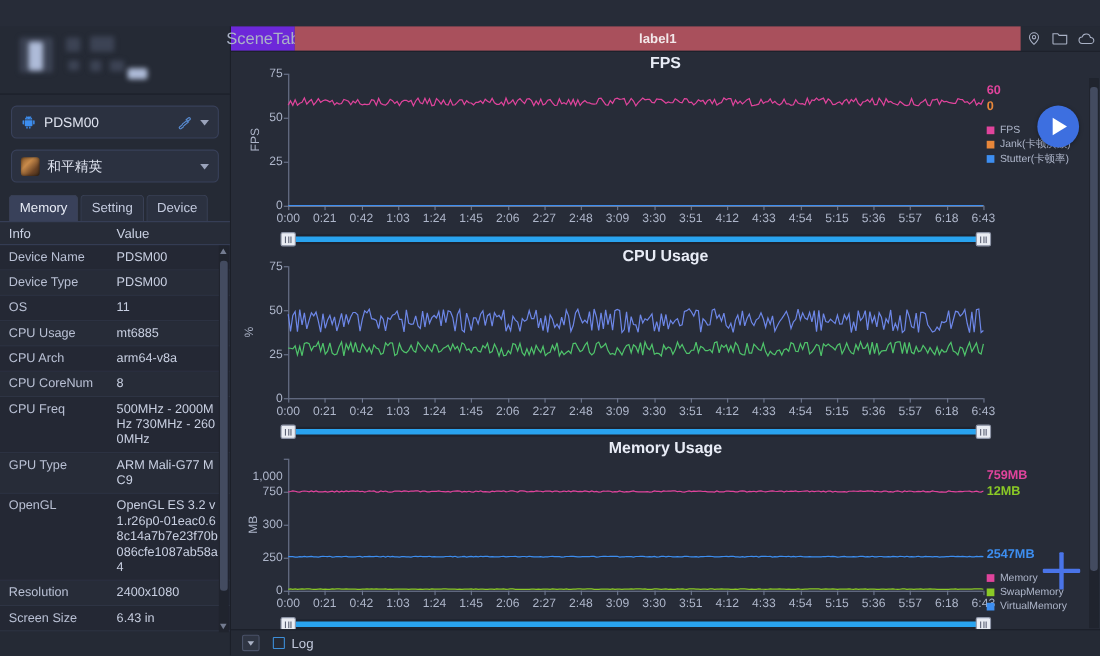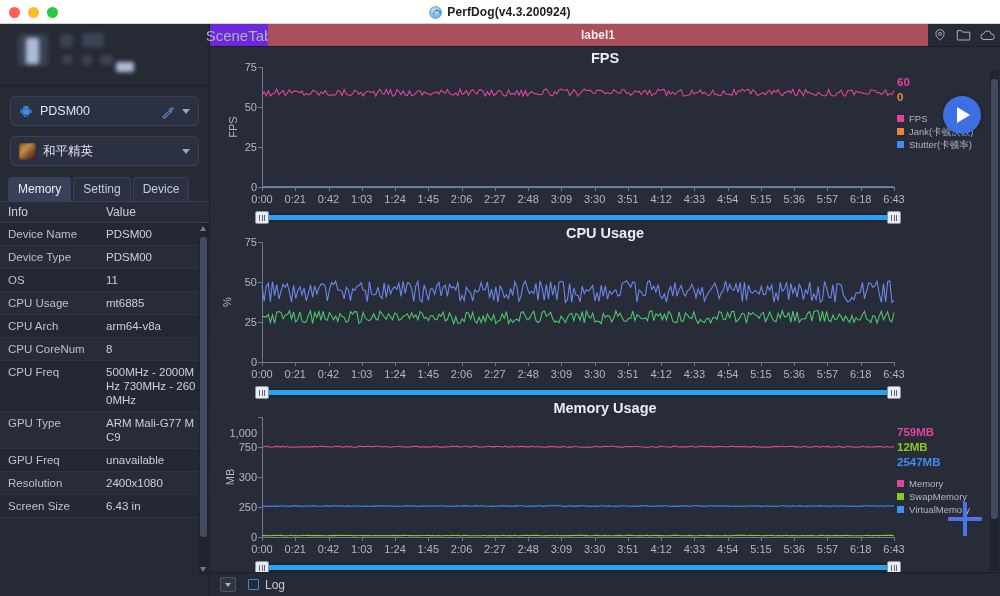--- a/index.html
+++ b/index.html
@@ -172,31 +172,20 @@
   .dropbtn span { width: 0; height: 0; border-left: 3.5px solid transparent; border-right: 3.5px solid transparent; border-top: 4.5px solid #aab2c6; }
   .logchk { display: flex; align-items: center; gap: 6px; cursor: pointer; }
   .chkbox { width: 11px; height: 11px; border: 1.5px solid #3d8ed8; border-radius: 1px; background: transparent; }
   .logtxt { font-size: 12px; color: #c1c8db; }
 </style>
 </head>
 <body>
 
 <div id="app">
 
-  <div class="titlebar">
-    <div class="traffic">
-      <div class="dot red"></div>
-      <div class="dot yellow"></div>
-      <div class="dot green"></div>
-    </div>
-    <div class="title-wrap">
-      <div class="app-icon"></div>
-      <div class="title-text">PerfDog(v4.3.200924)</div>
-    </div>
-  </div>
 
   <div class="sidebar">
     <div class="logo-area">
       <div class="blur-blk" style="left:18px;top:10px;width:30px;height:32px;"></div>
       <div class="blur-blk blur-light" style="left:26px;top:14px;width:13px;height:26px;"></div>
       <div class="blur-blk" style="left:60px;top:10px;width:13px;height:13px;"></div>
       <div class="blur-blk" style="left:82px;top:9px;width:22px;height:14px;"></div>
       <div class="blur-blk" style="left:62px;top:31px;width:10px;height:9px;"></div>
       <div class="blur-blk" style="left:82px;top:31px;width:10px;height:10px;"></div>
       <div class="blur-blk" style="left:100px;top:31px;width:13px;height:10px;"></div>
@@ -268,22 +257,22 @@
           </div>
           <div class="row">
             <div class="cell-k">CPU Freq</div>
             <div class="cell-v">500MHz - 2000MHz 730MHz - 2600MHz</div>
           </div>
           <div class="row">
             <div class="cell-k">GPU Type</div>
             <div class="cell-v">ARM Mali-G77 MC9</div>
           </div>
           <div class="row">
-            <div class="cell-k">GPU Freq</div>
-            <div class="cell-v">unavailable</div>
+            <div class="cell-k">OpenGL</div>
+            <div class="cell-v">OpenGL ES 3.2 v1.r26p0-01eac0.68c14a7b7e23f70b086cfe1087ab58a4</div>
           </div>
           <div class="row">
             <div class="cell-k">Resolution</div>
             <div class="cell-v">2400x1080</div>
           </div>
           <div class="row">
             <div class="cell-k">Screen Size</div>
             <div class="cell-v">6.43 in</div>
           </div>
         </div>
@@ -544,21 +533,21 @@
               <div class="tickmark" style="left: 632px; top: 120px; width: 1px; height: 4px;"></div>
               <svg class="series-svg" width="632" height="122">
                 <polyline points="0.0,30.3 2.1,29.8 4.2,29.2 6.3,29.6 8.4,30.2 10.5,30.3 12.6,29.6 14.7,29.4 16.9,29.6 19.0,30.1 21.1,29.2 23.2,30.1 25.3,29.3 27.4,30.2 29.5,30.1 31.6,30.2 33.7,29.7 35.8,30.3 37.9,29.9 40.0,29.5 42.1,30.3 44.2,29.3 46.3,30.3 48.5,29.5 50.6,30.1 52.7,29.2 54.8,29.9 56.9,29.5 59.0,29.3 61.1,29.7 63.2,29.3 65.3,30.0 67.4,29.6 69.5,30.3 71.6,29.8 73.7,29.2 75.8,29.6 77.9,29.3 80.1,30.3 82.2,30.3 84.3,29.2 86.4,30.0 88.5,29.4 90.6,30.2 92.7,30.3 94.8,30.1 96.9,29.4 99.0,29.4 101.1,29.5 103.2,29.9 105.3,29.3 107.4,29.4 109.5,30.0 111.7,29.4 113.8,29.5 115.9,29.2 118.0,29.2 120.1,30.2 122.2,29.5 124.3,29.5 126.4,30.1 128.5,30.2 130.6,29.6 132.7,29.7 134.8,29.7 136.9,29.3 139.0,29.8 141.1,29.9 143.3,30.2 145.4,29.8 147.5,30.3 149.6,29.6 151.7,29.4 153.8,29.3 155.9,29.4 158.0,30.3 160.1,29.8 162.2,30.1 164.3,29.6 166.4,30.2 168.5,30.3 170.6,29.4 172.7,30.0 174.9,29.2 177.0,30.2 179.1,30.0 181.2,30.1 183.3,30.3 185.4,29.5 187.5,30.0 189.6,29.4 191.7,29.4 193.8,29.7 195.9,29.2 198.0,30.2 200.1,29.8 202.2,29.3 204.3,29.2 206.5,29.8 208.6,30.3 210.7,29.3 212.8,29.3 214.9,29.4 217.0,30.2 219.1,30.0 221.2,29.7 223.3,30.0 225.4,29.3 227.5,29.5 229.6,29.6 231.7,30.1 233.8,29.4 235.9,29.5 238.1,29.5 240.2,30.2 242.3,29.4 244.4,29.4 246.5,30.2 248.6,29.9 250.7,29.4 252.8,30.0 254.9,29.3 257.0,30.1 259.1,29.2 261.2,29.4 263.3,29.9 265.4,29.7 267.5,29.9 269.7,29.3 271.8,29.7 273.9,30.2 276.0,29.3 278.1,30.1 280.2,29.8 282.3,30.3 284.4,30.1 286.5,29.4 288.6,29.6 290.7,29.5 292.8,29.6 294.9,30.3 297.0,30.0 299.1,30.1 301.3,29.3 303.4,30.0 305.5,30.3 307.6,29.9 309.7,30.2 311.8,29.7 313.9,29.2 316.0,30.0 318.1,30.2 320.2,30.1 322.3,30.2 324.4,30.1 326.5,30.0 328.6,30.3 330.7,30.1 332.9,29.3 335.0,29.7 337.1,29.7 339.2,30.1 341.3,29.2 343.4,29.6 345.5,29.4 347.6,29.5 349.7,29.3 351.8,29.2 353.9,30.0 356.0,29.6 358.1,30.1 360.2,30.4 362.3,29.8 364.5,29.2 366.6,29.9 368.7,29.5 370.8,29.7 372.9,29.5 375.0,29.4 377.1,29.8 379.2,29.7 381.3,30.2 383.4,30.2 385.5,30.1 387.6,30.3 389.7,29.3 391.8,30.2 393.9,30.2 396.1,30.1 398.2,29.4 400.3,29.5 402.4,29.7 404.5,29.7 406.6,30.2 408.7,30.1 410.8,29.4 412.9,29.2 415.0,29.5 417.1,30.3 419.2,29.8 421.3,29.9 423.4,29.6 425.5,30.1 427.7,29.5 429.8,29.2 431.9,29.8 434.0,30.2 436.1,29.8 438.2,29.4 440.3,29.2 442.4,29.6 444.5,29.8 446.6,29.5 448.7,29.4 450.8,30.3 452.9,29.4 455.0,29.8 457.1,29.4 459.3,29.7 461.4,29.3 463.5,30.0 465.6,29.8 467.7,29.6 469.8,29.4 471.9,29.2 474.0,30.2 476.1,29.4 478.2,29.9 480.3,29.6 482.4,29.4 484.5,30.1 486.6,29.5 488.7,30.3 490.9,29.4 493.0,29.5 495.1,30.3 497.2,29.6 499.3,30.2 501.4,30.1 503.5,30.2 505.6,30.0 507.7,30.4 509.8,29.6 511.9,29.6 514.0,29.4 516.1,29.6 518.2,29.7 520.3,29.2 522.5,29.7 524.6,29.7 526.7,29.2 528.8,29.5 530.9,29.2 533.0,30.1 535.1,29.6 537.2,30.0 539.3,30.2 541.4,29.5 543.5,29.4 545.6,30.2 547.7,30.0 549.8,30.3 551.9,29.6 554.1,29.3 556.2,29.8 558.3,30.3 560.4,29.3 562.5,30.0 564.6,29.4 566.7,29.6 568.8,30.2 570.9,30.0 573.0,29.7 575.1,30.0 577.2,29.2 579.3,30.1 581.4,30.0 583.5,30.2 585.7,29.3 587.8,29.8 589.9,29.9 592.0,30.3 594.1,30.1 596.2,30.3 598.3,30.3 600.4,29.2 602.5,29.7 604.6,29.9 606.7,30.1 608.8,30.0 610.9,29.8 613.0,30.0 615.1,29.6 617.3,29.6 619.4,29.5 621.5,30.2 623.6,29.9 625.7,29.5 627.8,30.2 629.9,30.3 632.0,29.3" fill="none" stroke="#e0449c" stroke-width="1.1"></polyline>
                 <polyline points="0.0,118.7 2.1,118.4 4.2,118.7 6.3,118.4 8.4,118.8 10.5,118.6 12.6,118.4 14.7,118.5 16.9,118.4 19.0,118.4 21.1,118.6 23.2,118.7 25.3,118.7 27.4,118.5 29.5,118.4 31.6,118.7 33.7,118.5 35.8,118.7 37.9,118.7 40.0,118.4 42.1,118.5 44.2,118.4 46.3,118.4 48.5,118.6 50.6,118.6 52.7,118.4 54.8,118.6 56.9,118.6 59.0,118.6 61.1,118.6 63.2,118.7 65.3,118.7 67.4,118.6 69.5,118.6 71.6,118.4 73.7,118.6 75.8,118.3 77.9,118.5 80.1,118.3 82.2,118.5 84.3,118.5 86.4,118.5 88.5,118.4 90.6,118.8 92.7,118.5 94.8,118.8 96.9,118.5 99.0,118.5 101.1,118.6 103.2,118.6 105.3,118.5 107.4,118.6 109.5,118.7 111.7,118.6 113.8,118.5 115.9,118.6 118.0,118.7 120.1,118.5 122.2,118.7 124.3,118.5 126.4,118.6 128.5,118.8 130.6,118.4 132.7,118.6 134.8,118.6 136.9,118.5 139.0,118.6 141.1,118.4 143.3,118.4 145.4,118.5 147.5,118.6 149.6,118.6 151.7,118.6 153.8,118.8 155.9,118.6 158.0,118.7 160.1,118.5 162.2,118.5 164.3,118.5 166.4,118.4 168.5,118.7 170.6,118.4 172.7,118.7 174.9,118.6 177.0,118.6 179.1,118.8 181.2,118.8 183.3,118.5 185.4,118.5 187.5,118.7 189.6,118.4 191.7,118.5 193.8,118.5 195.9,118.4 198.0,118.7 200.1,118.6 202.2,118.4 204.3,118.4 206.5,118.7 208.6,118.7 210.7,118.8 212.8,118.7 214.9,118.7 217.0,118.7 219.1,118.7 221.2,118.5 223.3,118.5 225.4,118.7 227.5,118.6 229.6,118.8 231.7,118.5 233.8,118.6 235.9,118.6 238.1,118.7 240.2,118.4 242.3,118.5 244.4,118.7 246.5,118.6 248.6,118.5 250.7,118.8 252.8,118.3 254.9,118.7 257.0,118.7 259.1,118.6 261.2,118.5 263.3,118.4 265.4,118.4 267.5,118.6 269.7,118.5 271.8,118.4 273.9,118.4 276.0,118.4 278.1,118.8 280.2,118.7 282.3,118.7 284.4,118.6 286.5,118.6 288.6,118.5 290.7,118.5 292.8,118.7 294.9,118.3 297.0,118.7 299.1,118.5 301.3,118.6 303.4,118.7 305.5,118.5 307.6,118.6 309.7,118.6 311.8,118.4 313.9,118.5 316.0,118.4 318.1,118.4 320.2,118.3 322.3,118.6 324.4,118.4 326.5,118.7 328.6,118.7 330.7,118.7 332.9,118.4 335.0,118.4 337.1,118.6 339.2,118.8 341.3,118.6 343.4,118.4 345.5,118.7 347.6,118.5 349.7,118.7 351.8,118.7 353.9,118.4 356.0,118.6 358.1,118.4 360.2,118.6 362.3,118.7 364.5,118.4 366.6,118.4 368.7,118.3 370.8,118.5 372.9,118.6 375.0,118.7 377.1,118.6 379.2,118.5 381.3,118.8 383.4,118.3 385.5,118.4 387.6,118.7 389.7,118.6 391.8,118.5 393.9,118.4 396.1,118.6 398.2,118.6 400.3,118.5 402.4,118.7 404.5,118.7 406.6,118.5 408.7,118.7 410.8,118.4 412.9,118.4 415.0,118.4 417.1,118.5 419.2,118.7 421.3,118.5 423.4,118.7 425.5,118.7 427.7,118.4 429.8,118.6 431.9,118.7 434.0,118.8 436.1,118.7 438.2,118.4 440.3,118.5 442.4,118.5 444.5,118.6 446.6,118.4 448.7,118.6 450.8,118.6 452.9,118.7 455.0,118.5 457.1,118.8 459.3,118.7 461.4,118.7 463.5,118.4 465.6,118.7 467.7,118.8 469.8,118.6 471.9,118.5 474.0,118.4 476.1,118.3 478.2,118.4 480.3,118.4 482.4,118.4 484.5,118.7 486.6,118.5 488.7,118.4 490.9,118.6 493.0,118.5 495.1,118.4 497.2,118.5 499.3,118.7 501.4,118.5 503.5,118.6 505.6,118.5 507.7,118.5 509.8,118.4 511.9,118.6 514.0,118.7 516.1,118.4 518.2,118.7 520.3,118.6 522.5,118.5 524.6,118.4 526.7,118.7 528.8,118.5 530.9,118.6 533.0,118.5 535.1,118.8 537.2,118.8 539.3,118.6 541.4,118.6 543.5,118.8 545.6,118.5 547.7,118.6 549.8,118.4 551.9,118.7 554.1,118.8 556.2,118.7 558.3,118.4 560.4,118.4 562.5,118.7 564.6,118.6 566.7,118.5 568.8,118.7 570.9,118.6 573.0,118.6 575.1,118.4 577.2,118.8 579.3,118.6 581.4,118.6 583.5,118.4 585.7,118.5 587.8,118.6 589.9,118.8 592.0,118.8 594.1,118.7 596.2,118.7 598.3,118.7 600.4,118.7 602.5,118.5 604.6,118.5 606.7,118.4 608.8,118.7 610.9,118.6 613.0,118.5 615.1,118.5 617.3,118.6 619.4,118.5 621.5,118.5 623.6,118.4 625.7,118.4 627.8,118.4 629.9,118.4 632.0,118.7" fill="none" stroke="#8ac926" stroke-width="1.1"></polyline>
                 <polyline points="0.0,89.1 2.1,89.1 4.2,89.1 6.3,89.4 8.4,89.4 10.5,89.0 12.6,89.3 14.7,88.9 16.9,89.3 19.0,89.0 21.1,88.8 23.2,89.2 25.3,89.2 27.4,89.4 29.5,89.0 31.6,88.7 33.7,88.9 35.8,89.1 37.9,88.7 40.0,89.4 42.1,89.3 44.2,88.9 46.3,89.0 48.5,89.2 50.6,88.9 52.7,88.8 54.8,89.2 56.9,89.3 59.0,89.3 61.1,89.2 63.2,88.9 65.3,88.8 67.4,89.4 69.5,88.9 71.6,89.0 73.7,88.8 75.8,89.1 77.9,89.1 80.1,88.7 82.2,89.1 84.3,89.3 86.4,88.7 88.5,89.4 90.6,88.7 92.7,89.2 94.8,88.8 96.9,89.2 99.0,89.2 101.1,89.4 103.2,89.0 105.3,89.1 107.4,89.2 109.5,89.2 111.7,89.4 113.8,88.9 115.9,88.8 118.0,89.0 120.1,88.7 122.2,89.0 124.3,89.0 126.4,89.1 128.5,88.7 130.6,89.2 132.7,89.1 134.8,89.2 136.9,89.3 139.0,89.2 141.1,89.3 143.3,88.9 145.4,88.9 147.5,88.7 149.6,89.3 151.7,88.7 153.8,89.4 155.9,89.3 158.0,89.1 160.1,88.8 162.2,89.4 164.3,89.0 166.4,88.8 168.5,89.3 170.6,88.8 172.7,89.2 174.9,88.7 177.0,89.0 179.1,88.8 181.2,88.8 183.3,89.3 185.4,89.0 187.5,89.2 189.6,89.3 191.7,89.2 193.8,88.9 195.9,88.8 198.0,89.3 200.1,89.1 202.2,88.9 204.3,88.9 206.5,88.7 208.6,89.3 210.7,89.3 212.8,88.9 214.9,88.9 217.0,89.2 219.1,88.7 221.2,89.0 223.3,89.3 225.4,89.2 227.5,89.2 229.6,89.1 231.7,89.4 233.8,89.3 235.9,89.2 238.1,88.9 240.2,88.8 242.3,89.1 244.4,88.9 246.5,89.0 248.6,89.4 250.7,89.2 252.8,88.9 254.9,88.9 257.0,88.7 259.1,88.8 261.2,89.0 263.3,89.3 265.4,89.2 267.5,89.1 269.7,89.1 271.8,89.1 273.9,89.1 276.0,88.7 278.1,88.8 280.2,89.4 282.3,89.2 284.4,88.9 286.5,88.8 288.6,88.8 290.7,88.9 292.8,88.7 294.9,88.7 297.0,88.7 299.1,88.7 301.3,89.4 303.4,89.3 305.5,89.2 307.6,88.9 309.7,89.0 311.8,89.1 313.9,89.4 316.0,88.9 318.1,88.9 320.2,88.8 322.3,88.8 324.4,89.1 326.5,89.2 328.6,89.0 330.7,89.3 332.9,88.8 335.0,89.4 337.1,89.2 339.2,88.8 341.3,88.7 343.4,89.3 345.5,88.8 347.6,88.9 349.7,89.2 351.8,89.3 353.9,89.1 356.0,89.3 358.1,89.2 360.2,88.8 362.3,88.7 364.5,89.0 366.6,89.2 368.7,89.2 370.8,89.0 372.9,89.4 375.0,89.1 377.1,89.1 379.2,88.9 381.3,88.7 383.4,88.8 385.5,88.9 387.6,89.3 389.7,89.3 391.8,89.3 393.9,89.0 396.1,88.9 398.2,88.8 400.3,89.1 402.4,88.8 404.5,88.7 406.6,89.2 408.7,89.3 410.8,89.4 412.9,89.0 415.0,89.4 417.1,89.1 419.2,88.9 421.3,88.8 423.4,89.0 425.5,88.7 427.7,89.4 429.8,88.8 431.9,88.8 434.0,88.7 436.1,88.9 438.2,88.8 440.3,89.4 442.4,89.0 444.5,89.2 446.6,88.8 448.7,88.8 450.8,88.9 452.9,89.0 455.0,88.7 457.1,89.2 459.3,88.8 461.4,89.2 463.5,88.9 465.6,88.8 467.7,89.1 469.8,89.3 471.9,89.3 474.0,89.0 476.1,89.3 478.2,89.3 480.3,89.3 482.4,89.3 484.5,89.2 486.6,88.9 488.7,89.0 490.9,88.7 493.0,89.1 495.1,88.8 497.2,89.0 499.3,89.4 501.4,89.3 503.5,89.0 505.6,88.8 507.7,89.2 509.8,89.2 511.9,89.3 514.0,89.1 516.1,89.2 518.2,89.0 520.3,88.7 522.5,88.8 524.6,89.2 526.7,89.1 528.8,89.2 530.9,88.7 533.0,89.2 535.1,89.2 537.2,88.9 539.3,88.9 541.4,89.3 543.5,89.2 545.6,89.1 547.7,89.2 549.8,88.8 551.9,89.0 554.1,89.3 556.2,88.7 558.3,88.9 560.4,89.3 562.5,88.7 564.6,89.2 566.7,89.0 568.8,89.2 570.9,89.0 573.0,88.7 575.1,89.2 577.2,89.3 579.3,88.8 581.4,89.0 583.5,89.1 585.7,89.2 587.8,89.1 589.9,89.0 592.0,89.4 594.1,89.3 596.2,89.2 598.3,89.1 600.4,89.1 602.5,88.7 604.6,88.8 606.7,89.0 608.8,88.8 610.9,89.0 613.0,88.8 615.1,89.0 617.3,89.2 619.4,88.8 621.5,89.2 623.6,89.3 625.7,88.8 627.8,89.0 629.9,88.8 632.0,89.1" fill="none" stroke="#3d8ef0" stroke-width="1.1"></polyline>
               </svg>
             </div>
             <div class="legend">
               <div class="bigval" style="color: rgb(224, 68, 156);">759MB</div>
               <div class="bigval" style="color: rgb(138, 201, 38);">12MB</div>
-              <div class="bigval" style="color: rgb(61, 142, 240);">2547MB</div>
+              <div class="bigval" style="color: rgb(61, 142, 240); margin-top: 42px;">2547MB</div>
               <div class="items">
                 <div class="li">
                   <span class="sw" style="background: rgb(224, 68, 156);"></span>
                   <span class="lname">Memory</span>
                 </div>
                 <div class="li">
                   <span class="sw" style="background: rgb(138, 201, 38);"></span>
                   <span class="lname">SwapMemory</span>
                 </div>
                 <div class="li">

